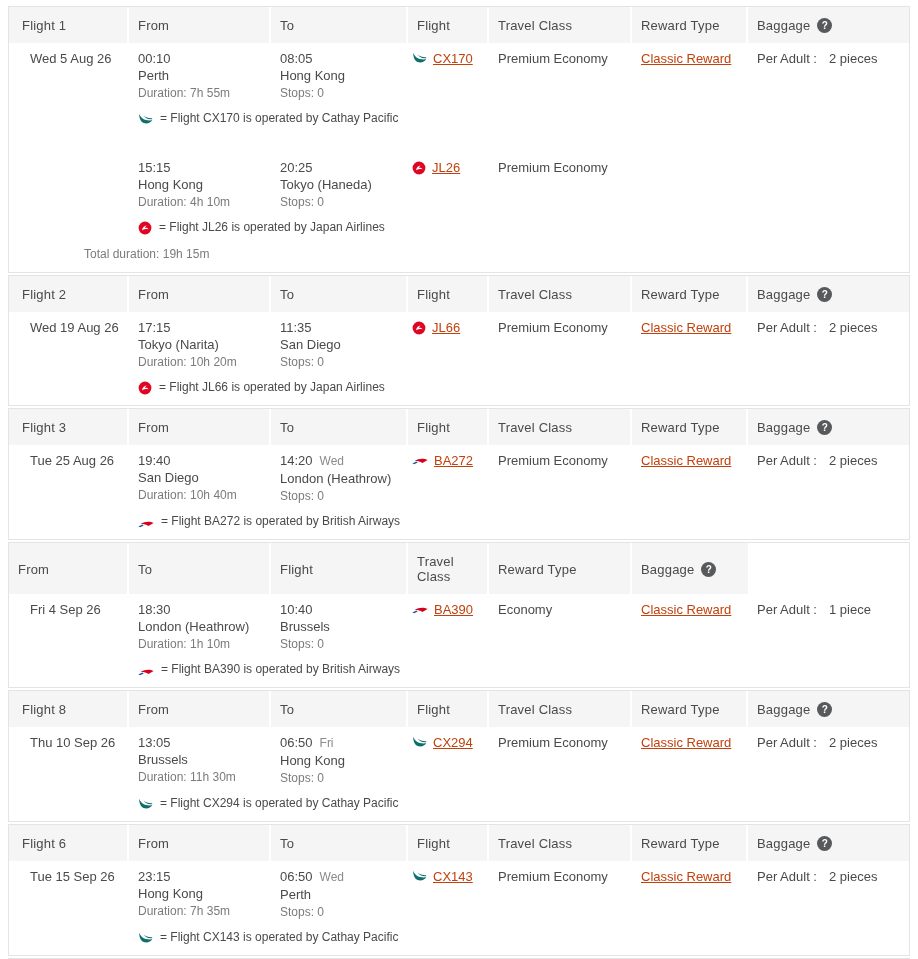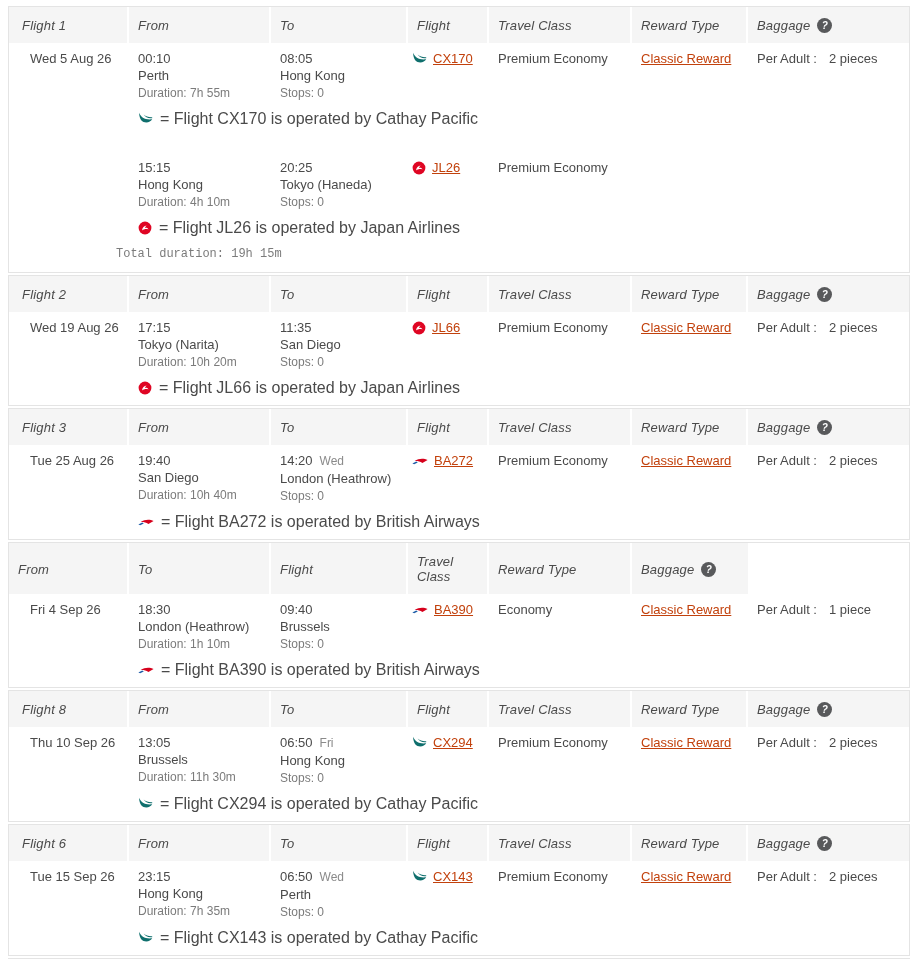--- a/index.html
+++ b/index.html
@@ -29,21 +29,20 @@
     background: #f5f5f5;
     border-right: 2px solid #ffffff;
     padding: 11px 4px 10px 9px;
     font-size: 13px;
     color: #4a4a4a;
     letter-spacing: .2px;
     display: flex;
     align-items: center;
     gap: 7px;
     min-height: 36px;
-    font-style: italic;
   }
   .hcell:last-child { border-right: none; }
   .hcell.first { padding-left: 13px; }
   .qmark {
     width: 15px; height: 15px;
     border-radius: 50%;
     background: #58595b;
     color: #fff;
     font-size: 10px;
     font-weight: bold;
@@ -67,33 +66,32 @@
   .flightcell { padding-left: 4px; display: flex; align-items: center; gap: 6px; }
   .city { margin-top: 2px; }
   .muted { color: #7b7b7b; font-size: 12px; }
   .durline, .stopline { margin-top: 3px; }
   .day { color: #8a8a8a; font-size: 12px; margin-left: 7px; }
   a.red-link { color: #c2410c; text-decoration: underline; cursor: pointer; }
   .bag-val { margin-left: 12px; }
 
   .note {
     margin: 10px 0 0 129px;
-    font-size: 16px;
+    font-size: 12px;
     color: #4a4a4a;
     display: flex;
-    align-items: center;
+    align-items: flex-end;
     gap: 7px;
     line-height: 15px;
   }
   .total {
-    margin: 12px 0 0 107px;
+    margin: 12px 0 0 75px;
     font-size: 12px;
     color: #7b7b7b;
     line-height: 15px;
-    font-family: Liberation Mono, monospace;
   }
   .icon-wrap { display: inline-flex; align-items: center; flex: 0 0 auto; }
 
   .footer-strip {
     height: 30px;
     background: #f7f7f7;
     border: 1px solid #e4e4e4;
     margin-top: 2px;
   }
 </style>
@@ -349,21 +347,21 @@
           <div class="seg">
             <div class="cell datecell">
               <div>Fri 4 Sep 26</div>
             </div>
             <div class="cell">
               <div>18:30</div>
               <div class="city">London (Heathrow)</div>
               <div class="muted durline">Duration: 1h 10m</div>
             </div>
             <div class="cell">
-              <div><span>09:40</span></div>
+              <div><span>10:40</span></div>
               <div class="city">Brussels</div>
               <div class="muted stopline">Stops: 0</div>
             </div>
             <div class="cell flightcell">
               <span class="icon-wrap">
                 <svg width="16" height="10" viewBox="0 0 16 10">
                   <path d="M.4 7.4 L4.2 5.6 L5.8 6.6 L2.2 8.3 Z" fill="#1f5ea8"></path>
                   <path d="M2.6 5 C7 2.1 12 2.1 15.6 4.1 L10.4 6.9 C8 5.3 5.2 4.8 2.6 5 Z" fill="#d6001c"></path>
                 </svg>
               </span>

